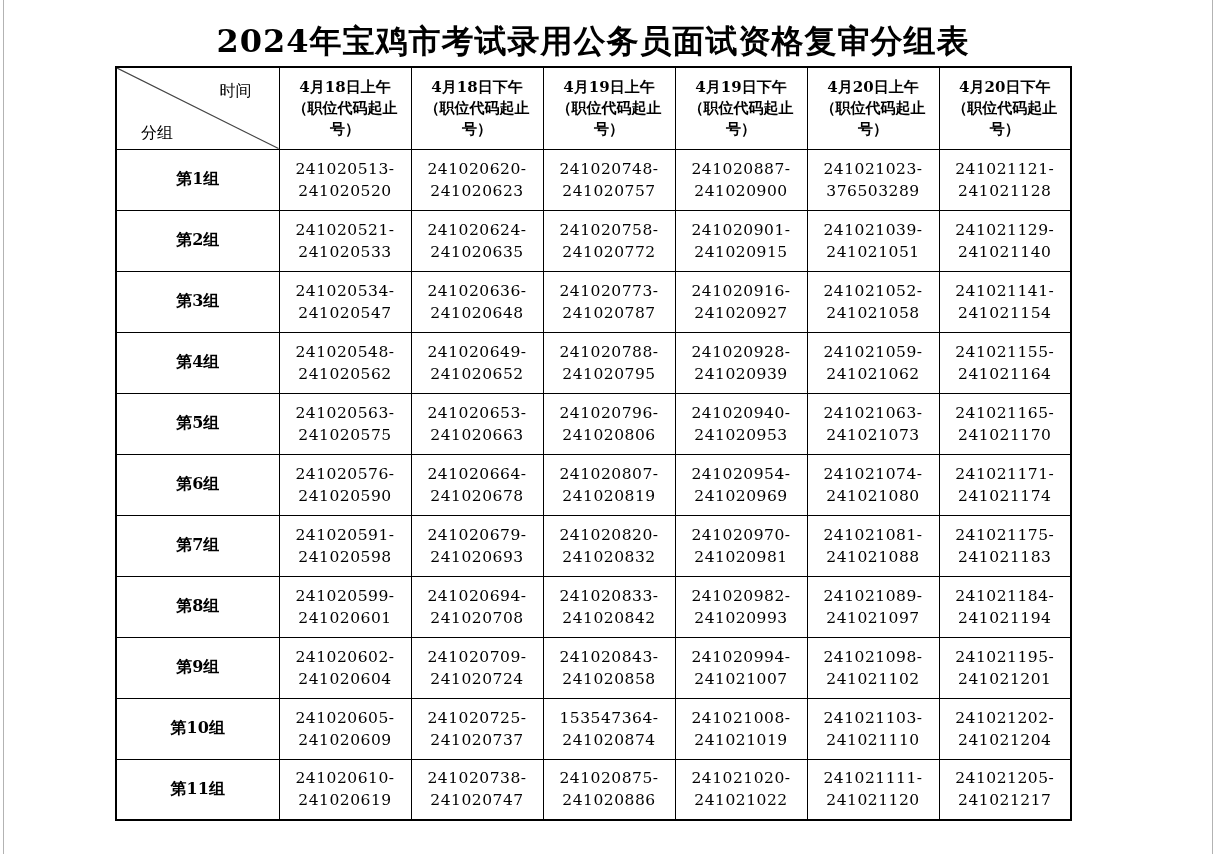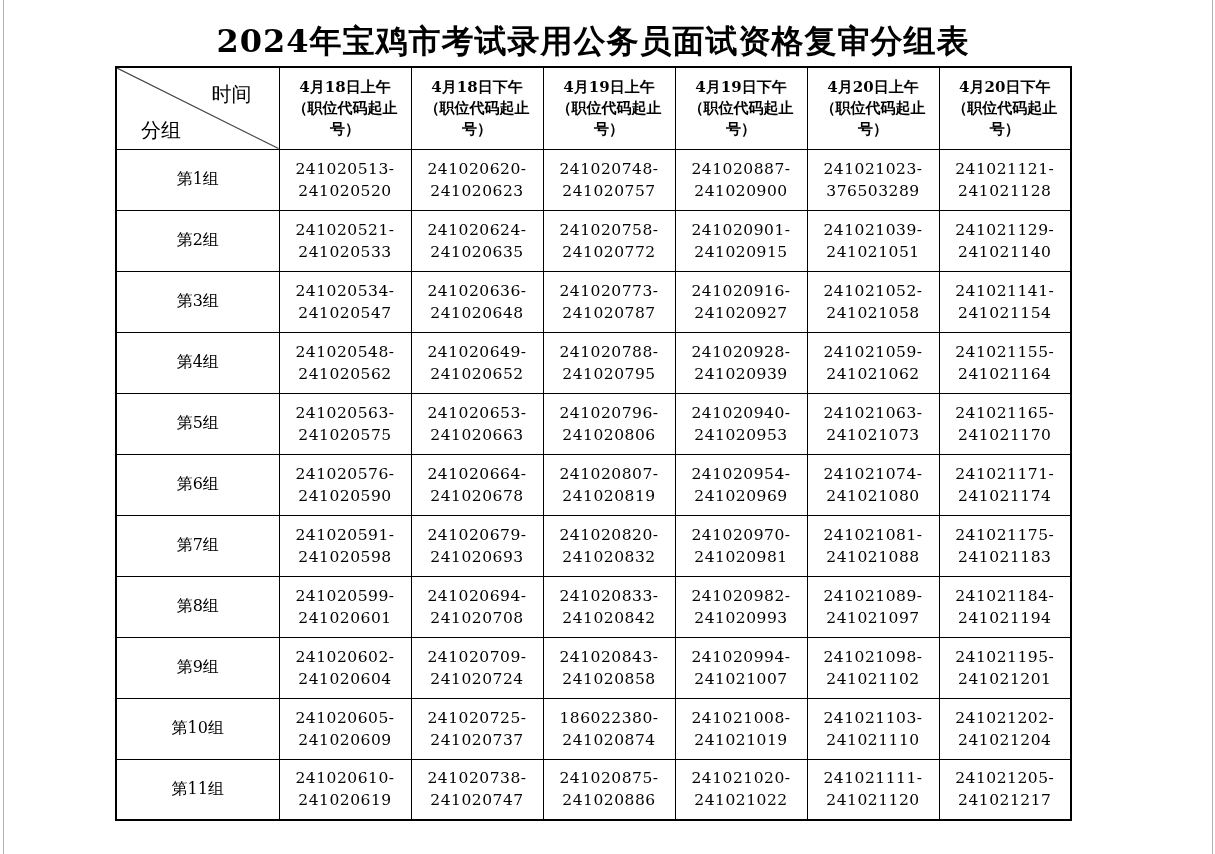--- a/index.html
+++ b/index.html
@@ -42,37 +42,37 @@
     vertical-align: middle;
     padding: 0;
     overflow: hidden;
   }
   tr.header-row { height: 82px; }
   tr.data-row   { height: 61px; }
 
   .corner-cell {
     position: relative;
     font-weight: normal;
-    font-size: 20px;
+    font-size: 16px;
   }
   .corner-cell svg { position: absolute; left: 0; top: 0; width: 100%; height: 100%; display: block; }
   .corner-time  { position: absolute; top: 13px;   right: 27px; }
   .corner-group { position: absolute; bottom: 5px; left: 24px; }
 
   .head-cell {
     font-weight: bold;
     font-size: 15px;
     line-height: 21px;
     padding: 0 5px;
     margin-left: 12px;
   }
   .head-cell .note { font-weight: bold; }
 
   .group-cell {
-    font-weight: normal;
+    font-weight: bold;
     font-size: 16px;
     margin-top: 12px;
   }
   .range-cell div {
     font-size: 15.5px;
     line-height: 22px;
     letter-spacing: 0.5px;
   }
 </style>
 </head>
@@ -378,21 +378,21 @@
         <td class="group-cell">第10组</td>
         <td class="range-cell">
           <div>241020605-</div>
           <div>241020609</div>
         </td>
         <td class="range-cell">
           <div>241020725-</div>
           <div>241020737</div>
         </td>
         <td class="range-cell">
-          <div>186022380-</div>
+          <div>153547364-</div>
           <div>241020874</div>
         </td>
         <td class="range-cell">
           <div>241021008-</div>
           <div>241021019</div>
         </td>
         <td class="range-cell">
           <div>241021103-</div>
           <div>241021110</div>
         </td>

